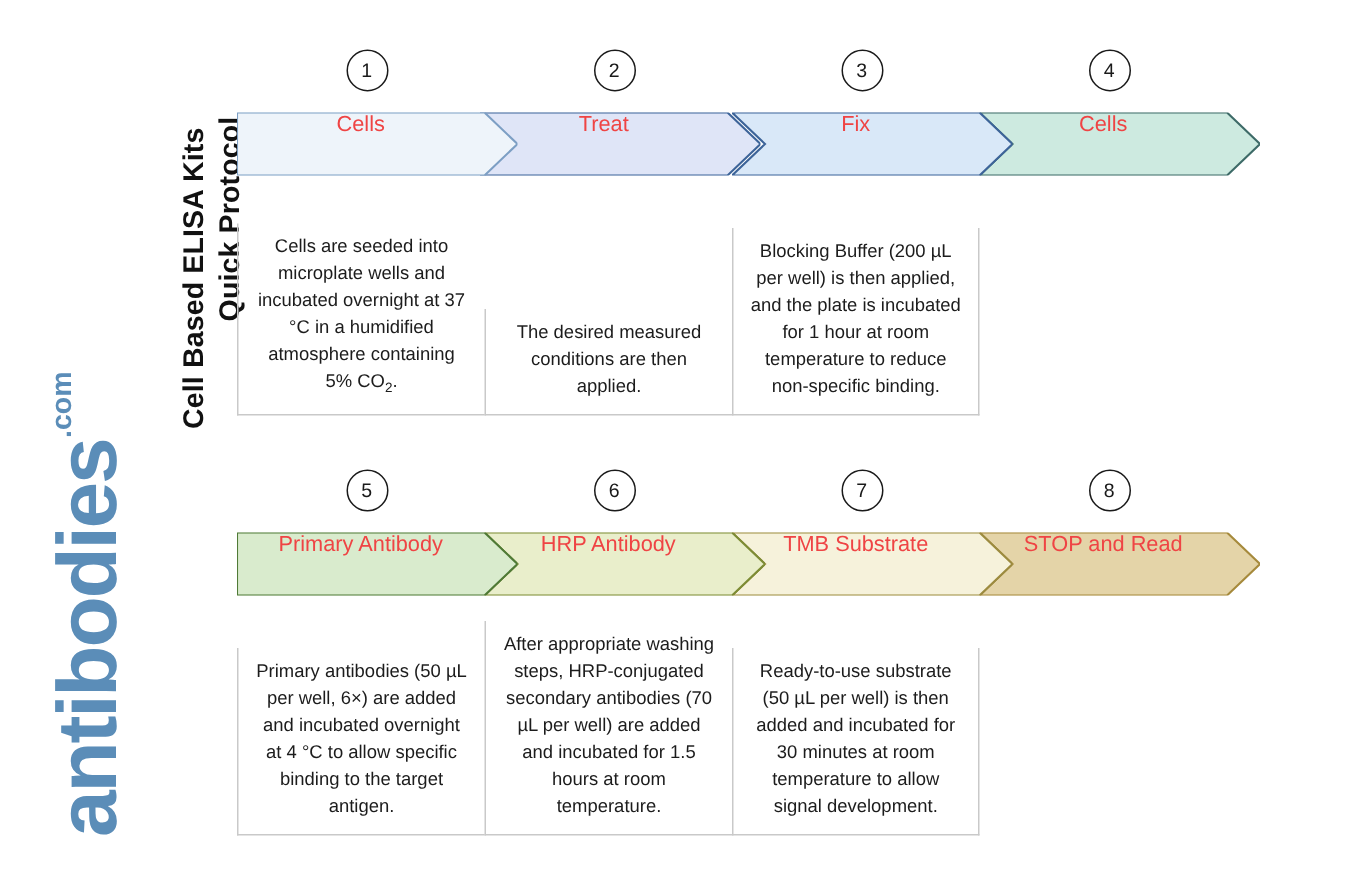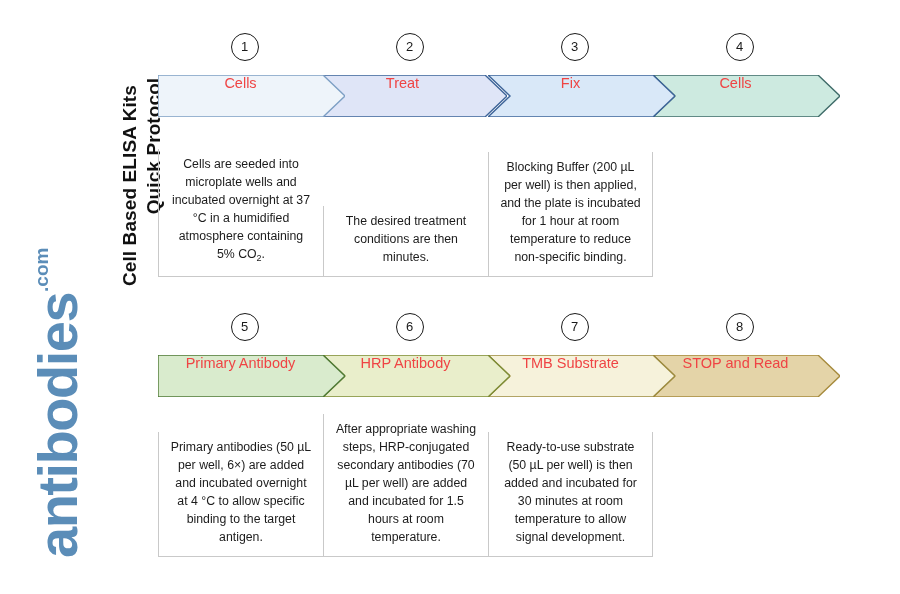--- a/index.html
+++ b/index.html
@@ -203,21 +203,21 @@
           <path d="M0,0 L165,0 L187,21 L165,42 L0,42 L22,21 Z" fill="#cdeae0" stroke="#3e6b68" stroke-width="1.4"></path>
         </svg>
         <span class="chev-label">Cells</span>
       </div>
     </div>
   <div class="desc-strip">
       <div class="desc-cell">
         <div class="desc-text">Cells are seeded into microplate wells and incubated overnight at 37 °C in a humidified atmosphere containing 5% CO<sub>2</sub>.</div>
       </div>
       <div class="desc-cell">
-        <div class="desc-text">The desired treatment conditions are then minutes.</div>
+        <div class="desc-text">The desired measured conditions are then applied.</div>
       </div>
       <div class="desc-cell">
         <div class="desc-text">Blocking Buffer (200 µL per well) is then applied, and the plate is incubated for 1 hour at room temperature to reduce non-specific binding.</div>
       </div>
     </div>
 </div>
 
 <div class="flow-row" id="flow-row-2">
   <div class="step-badges">
       <div class="step-badge" style="left: 72.5px;">5</div>

